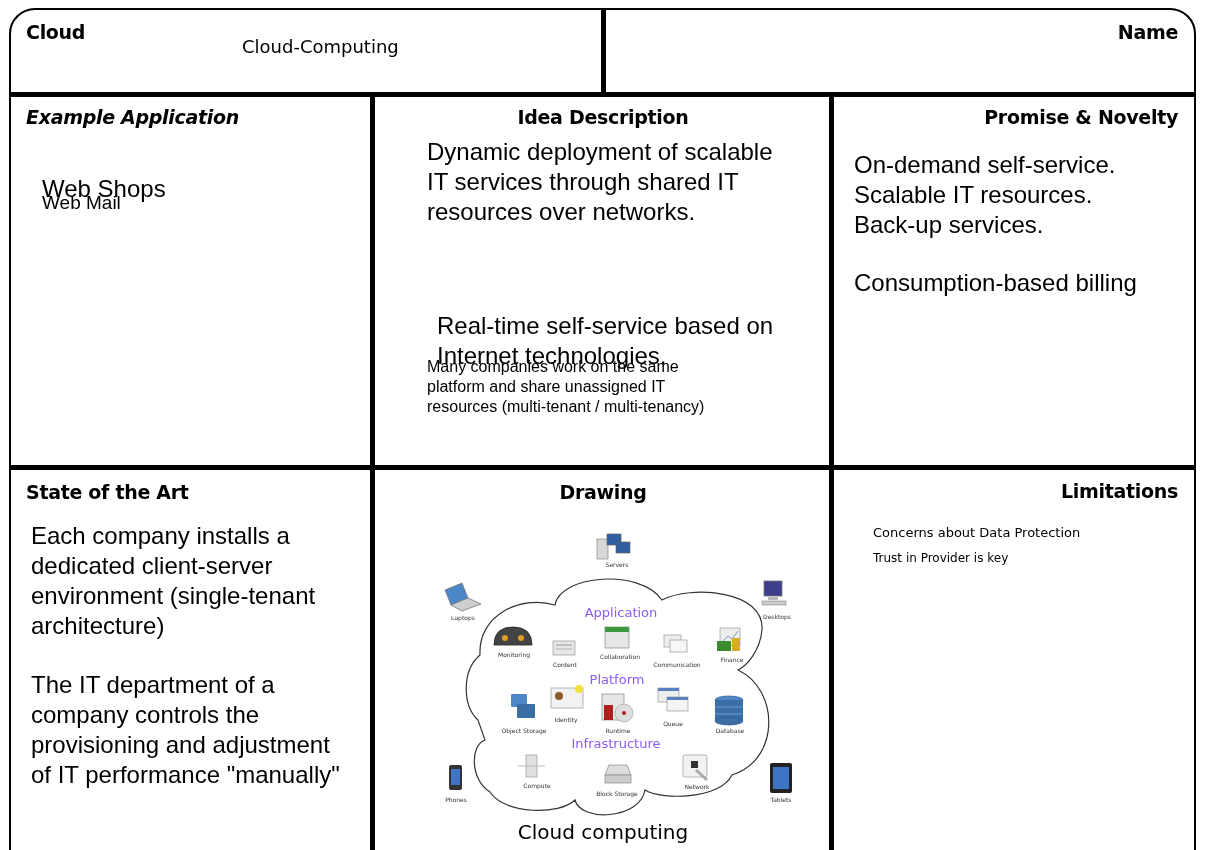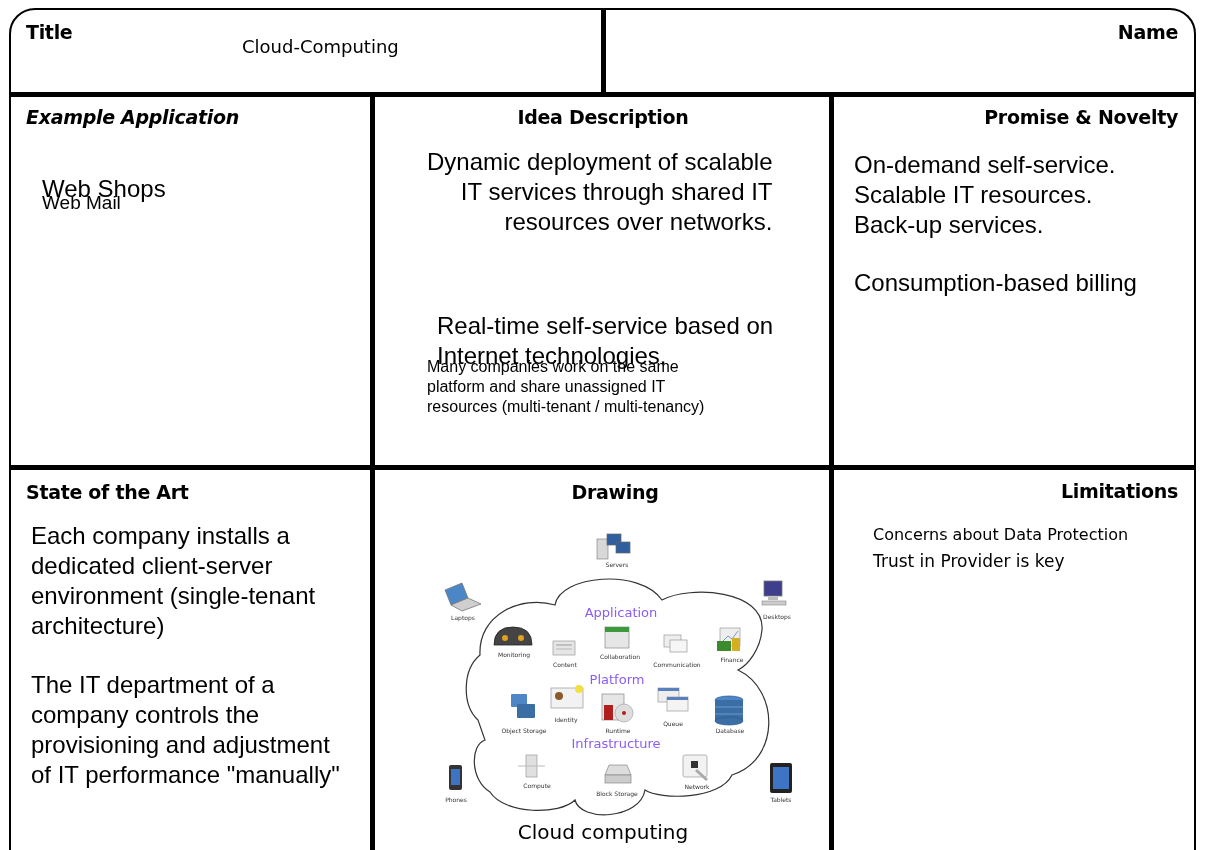--- a/index.html
+++ b/index.html
@@ -25,34 +25,34 @@
 <body>
 
 <div class="frame"></div>
 
 <div class="hline" style="left:9px; top:92px; width:1187px; height:5px;"></div>
 <div class="vline" style="left:601px; top:8px; width:5px; height:86px;"></div>
 <div class="hline" style="left:9px; top:465px; width:1187px; height:5px;"></div>
 <div class="vline" style="left:370px; top:94px; width:5px; height:760px;"></div>
 <div class="vline" style="left:829px; top:94px; width:5px; height:760px;"></div>
 
-<div class="cell-title" style="left:26px; top:21px;">Title</div>
+<div class="cell-title" style="left:26px; top:21px;">Cloud</div>
 <div class="txt cal" style="left:242px; top:36px; font-size:18px;">Cloud-Computing</div>
 <div class="cell-title" style="right:29px; top:21px;">Name</div>
 <div class="txt" style="left:620px; top:40px;"></div>
 
 <section>
   <div class="cell-title" style="left:26px; top:106px;font-style:italic;">Example Application</div>
   <div class="txt" style="left:42px; top:159px; font-size:24px;margin-top:16px;">Web Shops</div>
   <div class="txt" style="left:42px; top:192px; font-size:19px;">Web Mail</div>
 </section>
 
 <section>
   <div class="cell-title" style="left:375px; width:456px; text-align:center; top:106px;">Idea Description</div>
-  <p class="txt p line24" style="left:427px; top:147px;text-align:right;">Dynamic deployment of scalable
+  <p class="txt p line24" style="left:427px; top:137px;">Dynamic deployment of scalable
 IT services through shared IT
 resources over networks.</p>
   <p class="txt p line24" style="left:437px; top:269px;margin-top:42px;">Real-time self-service based on
 Internet technologies.</p>
   <p class="txt p line17" style="left:427px; top:357px;">Many companies work on the same
 platform and share unassigned IT
 resources (multi-tenant / multi-tenancy)</p>
 </section>
 
 <section>
@@ -70,26 +70,26 @@
 environment (single-tenant
 architecture)</p>
   <p class="txt p line24" style="left:31px; top:670px;">The IT department of a
 company controls the
 provisioning and adjustment
 of IT performance "manually"</p>
 </section>
 
 <section>
   <div class="cell-title" style="right:29px; top:480px;">Limitations</div>
-  <div class="txt cal" style="left:873px; top:525px; font-size:16px;">Concerns about Data Protection</div>
-  <div class="txt cal" style="left:873px; top:551px; font-size:17px;">Trust in Provider is key</div>
-</section>
-
-<section>
-  <div class="cell-title" style="left:375px; width:456px; text-align:center; top:481px;padding-left:12px;">Drawing</div>
+  <div class="txt cal" style="left:873px; top:525px; font-size:13px;">Concerns about Data Protection</div>
+  <div class="txt cal" style="left:873px; top:551px; font-size:12px;">Trust in Provider is key</div>
+</section>
+
+<section>
+  <div class="cell-title" style="left:375px; width:456px; text-align:center; top:481px;">Drawing</div>
 
   <svg width="1207" height="850" style="position:absolute; left:0; top:0; pointer-events:none;">
 
     <path d="M 478 720
       C 462 705, 462 670, 480 655
       C 478 615, 520 595, 555 605
       C 560 575, 640 568, 662 600
       C 690 585, 765 590, 762 630
       C 760 650, 748 665, 738 670
       C 780 690, 780 760, 732 775

